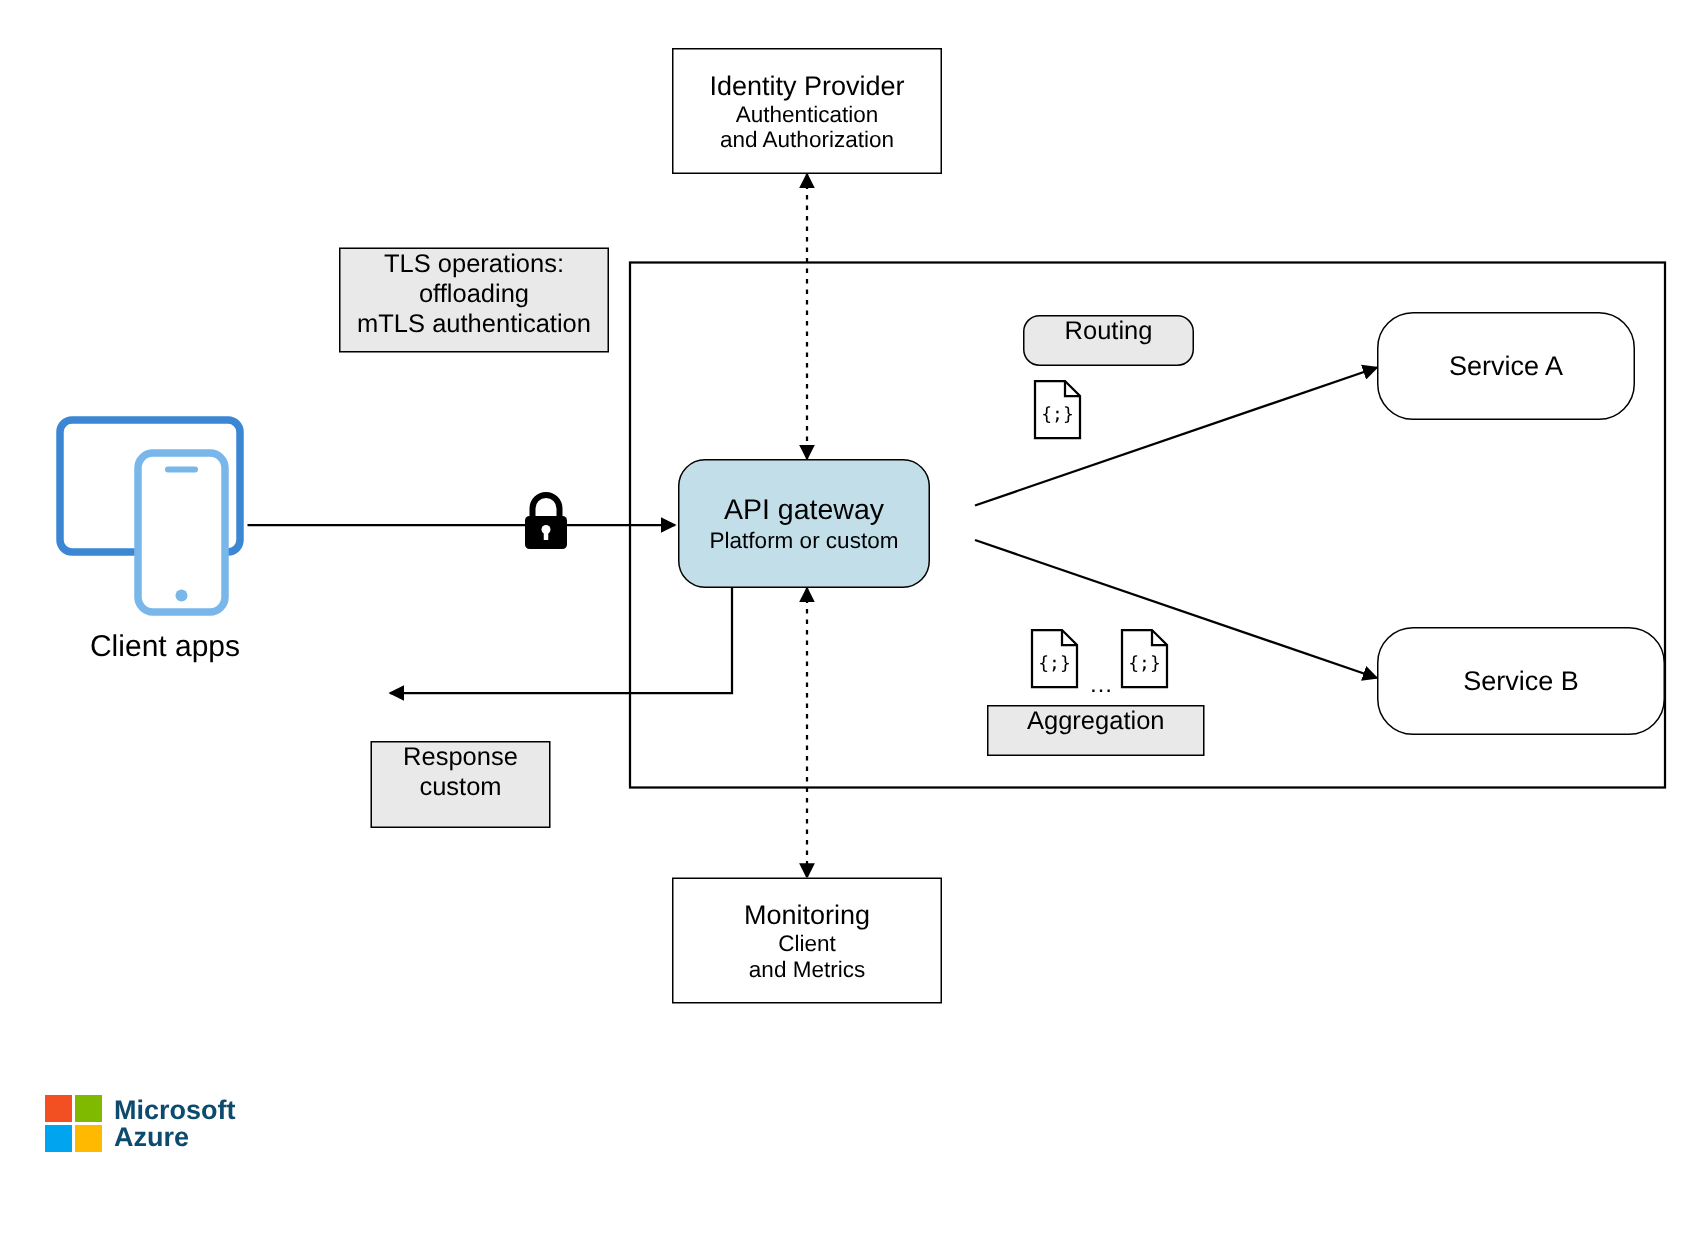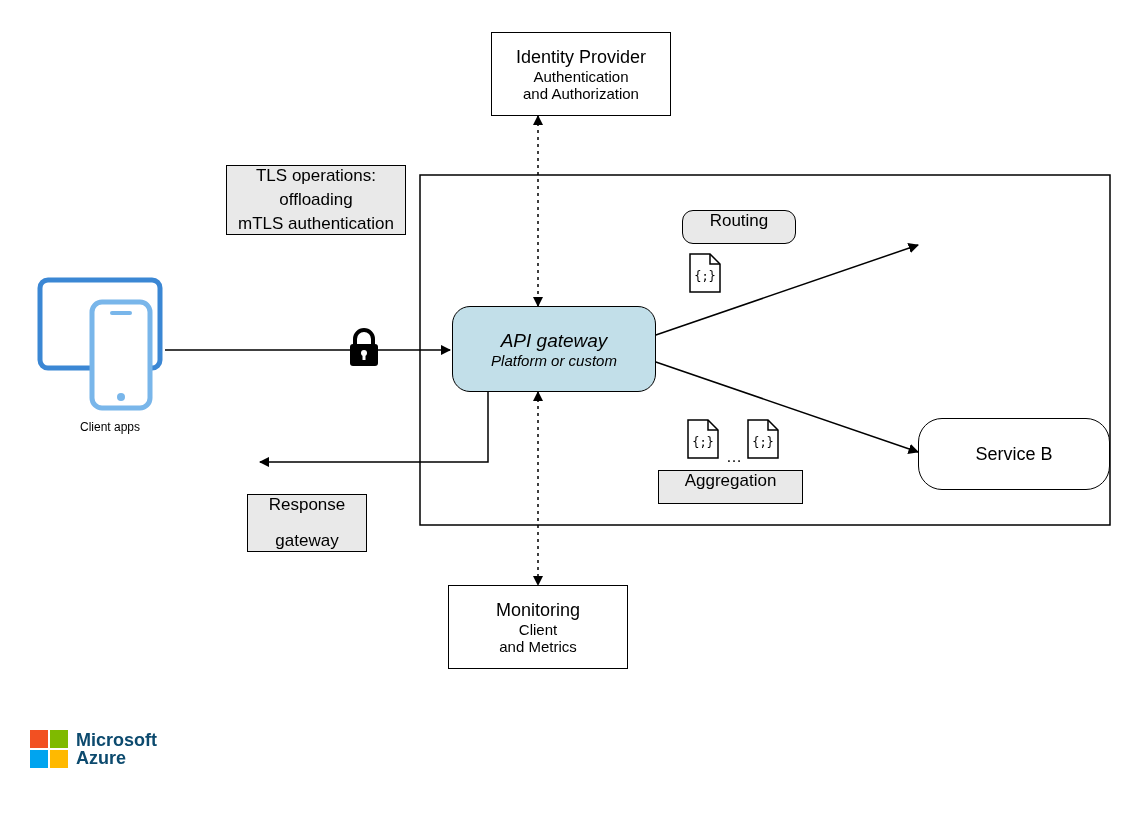--- a/index.html
+++ b/index.html
@@ -30,21 +30,21 @@
   .label-main { font-size: 18px; }
   .label-sub  { font-size: 15px; }
   .graybox {
     position: absolute;
     background: #e9e9e9;
     border: 1.5px solid #000;
     box-sizing: border-box;
     text-align: center;
     display: flex;
     flex-direction: column;
-    justify-content: space-between;
+    justify-content: flex-start;
     align-items: center;
     font-size: 17px;
   }
   .roundbox {
     position: absolute;
     background: #fff;
     border: 1.5px solid #000;
     border-radius: 24px;
     box-sizing: border-box;
     display: flex;
@@ -59,21 +59,21 @@
     border: 1.5px solid #000;
     border-radius: 18px;
     box-sizing: border-box;
     display: flex;
     flex-direction: column;
     justify-content: center;
     align-items: center;
   }
   .freelabel {
     position: absolute;
-    font-size: 12px;
+    font-size: 20px;
     text-align: center;
   }
   .docicon {
     position: absolute;
     width: 34px;
     height: 42px;
   }
   .docicon svg { width: 100%; height: 100%; display:block; }
   .ellips {
     position: absolute;
@@ -142,56 +142,59 @@
 
     <line x1="650" y1="360" x2="918" y2="452" stroke="#000" stroke-width="1.5" marker-end="url(#arrow)"></line>
 
     <path d="M 488 392 L 488 462 L 260 462" fill="none" stroke="#000" stroke-width="1.5" marker-end="url(#arrow)"></path>
 
     <line x1="538" y1="116" x2="538" y2="306" stroke="#000" stroke-width="1.5" stroke-dasharray="3 4" marker-start="url(#arrow)" marker-end="url(#arrow)"></line>
 
     <line x1="538" y1="392" x2="538" y2="585" stroke="#000" stroke-width="1.5" stroke-dasharray="3 4" marker-start="url(#arrow)" marker-end="url(#arrow)"></line>
   </svg>
 
-  <div class="box" style="left:448px; top:32px; width:180px; height:84px;margin-left:43px;">
+  <div class="box" style="left:448px; top:32px; width:180px; height:84px;">
     <div class="label-main">Identity Provider</div>
     <div class="label-sub">Authentication</div>
     <div class="label-sub">and Authorization</div>
   </div>
 
   <div class="box" style="left:448px; top:585px; width:180px; height:84px;">
     <div class="label-main">Monitoring</div>
     <div class="label-sub">Client</div>
     <div class="label-sub">and Metrics</div>
   </div>
 
   <div class="graybox" style="left:226px; top:165px; width:180px; height:70px;">
     <div>TLS operations:</div>
     <div>offloading</div>
     <div>mTLS authentication</div>
   </div>
 
   <div class="graybox" style="left:247px; top:494px; width:120px; height:58px;">
     <div>Response</div>
-    <div>gateway</div>
+    <div>custom</div>
   </div>
 
   <div class="graybox" style="left:682px; top:210px; width:114px; height:34px;border-radius:11px;">
     <div>Routing</div>
   </div>
 
   <div class="graybox" style="left:658px; top:470px; width:145px; height:34px;">
     <div>Aggregation</div>
   </div>
 
-  <div class="gateway" style="left:452px; top:306px; width:204px; height:86px;font-style:italic;">
+  <div class="gateway" style="left:452px; top:306px; width:168px; height:86px;">
     <div style="font-size:19px;">API gateway</div>
     <div style="font-size:15px;">Platform or custom</div>
   </div>
 
+  <div class="roundbox" style="left:918px; top:208px; width:172px; height:72px;">
+    <div>Service A</div>
+  </div>
 
   <div class="roundbox" style="left:918px; top:418px; width:192px; height:72px;">
     <div>Service B</div>
   </div>
 
   <div class="freelabel" style="left:55px; top:420px; width:110px;">Client apps</div>
 
   <div class="docicon" style="left:688px; top:252px;">
     <svg viewBox="0 0 34 42">
       <path d="M2 2 H22 L32 12 V40 H2 Z" fill="#fff" stroke="#000" stroke-width="1.5"></path>

